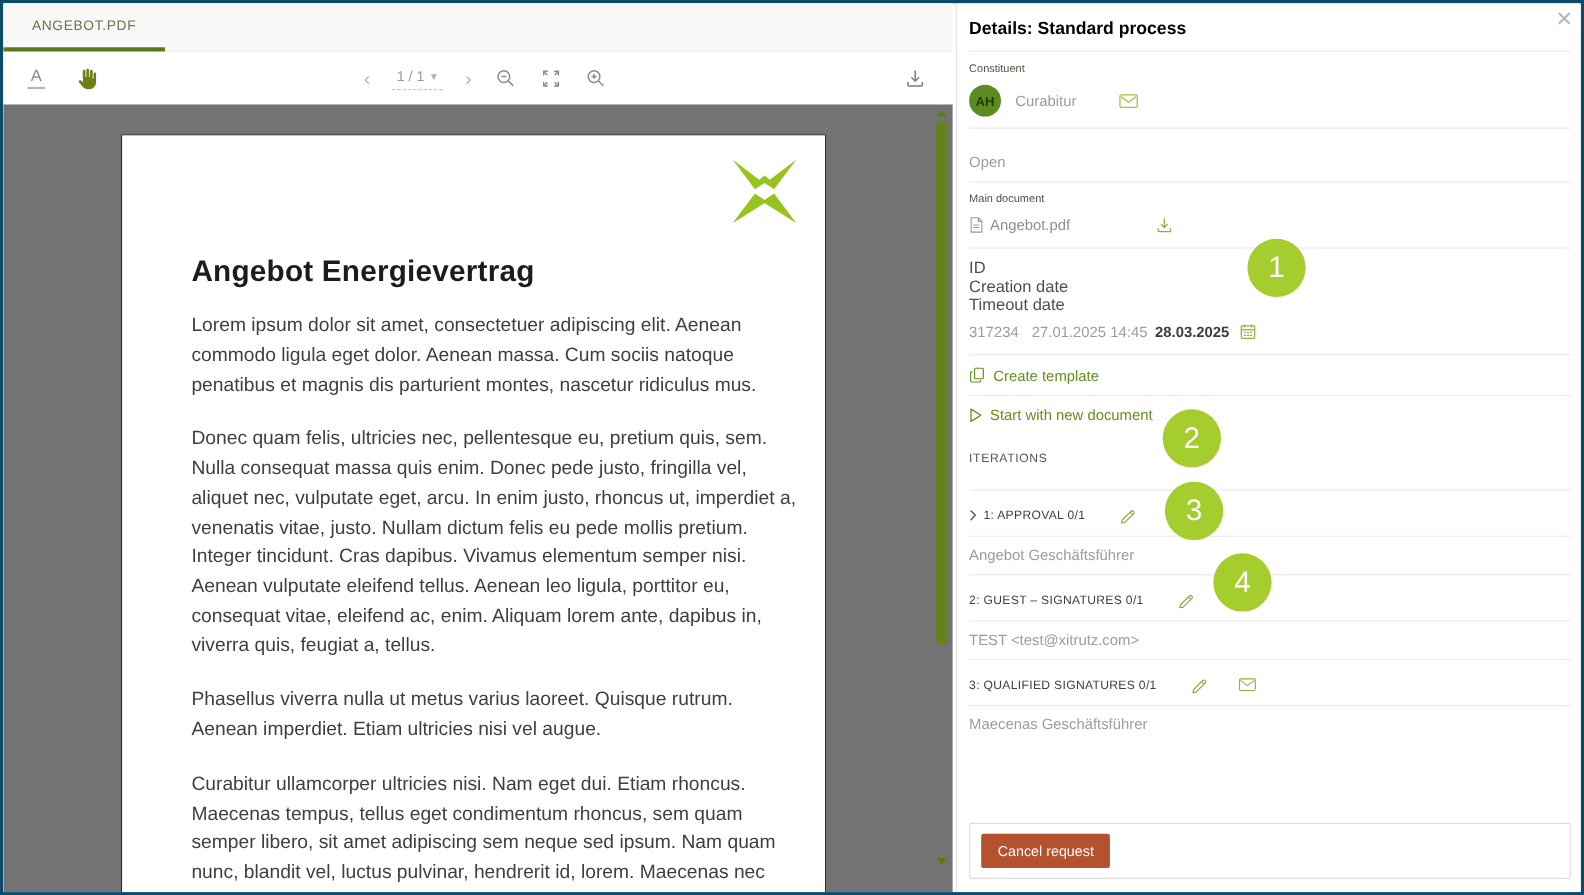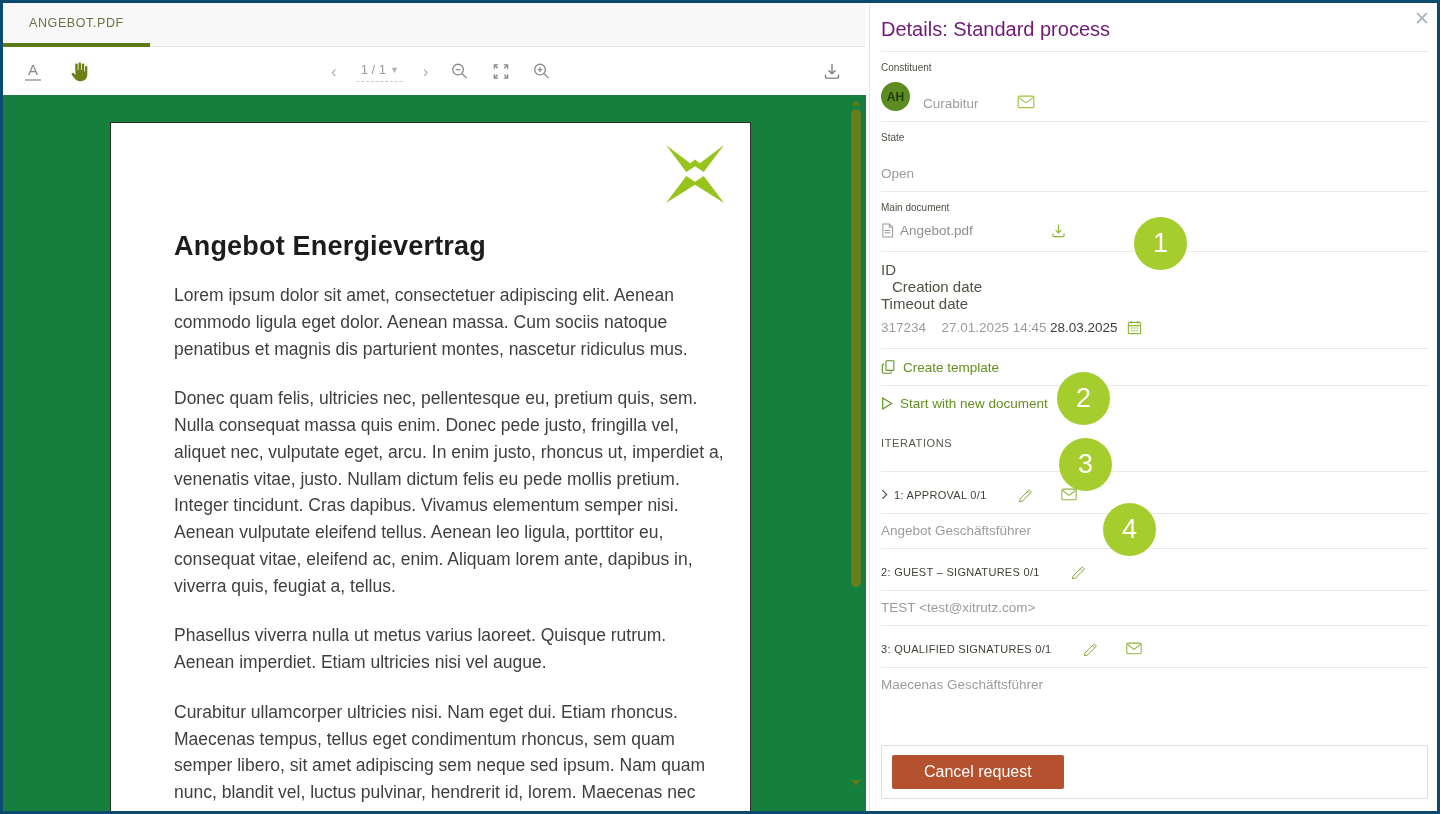--- a/index.html
+++ b/index.html
@@ -13,63 +13,63 @@
   .toolbar { height:48px; display:flex; align-items:center; position:relative; background:#fff; }
   .tool-left { display:flex; align-items:center; gap:22px; margin-left:20px; }
   .tool-center { position:absolute; left:50%; top:0; height:100%; transform:translateX(-47%); display:flex; align-items:center; gap:18px; }
   .tool-right { position:absolute; right:22px; top:0; height:100%; display:flex; align-items:center; }
   .tbtn { display:flex; align-items:center; justify-content:center; cursor:pointer; background:none; border:none; padding:2px; }
   .a-icon { font-size:15px; color:#8a8a8a; border-bottom:2px solid #b5b5b5; padding:0 3px 1px; font-weight:400; }
   .nav-arrow { font-size:17px; color:#b0b0b0; line-height:1; }
   .pagesel { display:flex; align-items:center; gap:4px; font-size:13px; color:#9a9a9a; border-bottom:1px dashed #c9c9c9; padding:2px 4px 4px; }
   .caret { font-size:9px; color:#b0b0b0; }
 
-  .docarea { position:relative; height:716px; background:#15803d; overflow:hidden; }
+  .docarea { position:relative; height:716px; background:#737373; overflow:hidden; }
   .page { position:absolute; left:107px; top:27px; width:641px; height:1100px; background:#fff; border:1px solid #2e2e2e; padding:20px 24px 0 63px; }
   .page-logo { display:flex; justify-content:flex-end; height:66px; }
   .doc-title { font-size:27px; font-weight:700; color:#1c1c1c; margin:22px 0 20px; letter-spacing:.2px; }
   .doc-p { font-size:17.5px; color:#3f3f3f; line-height:1.53; margin-bottom:23px; max-width:580px; }
 
   .vscroll { position:absolute; right:2px; top:3px; width:16px; height:710px; }
   .vs-up { position:absolute; top:2px; left:3px; width:0; height:0; border-left:5px solid transparent; border-right:5px solid transparent; border-bottom:6px solid #5d7a1a; }
   .vs-down { position:absolute; bottom:22px; left:3px; width:0; height:0; border-left:5px solid transparent; border-right:5px solid transparent; border-top:6px solid #5d7a1a; }
   .vs-thumb { position:absolute; top:11px; left:3px; width:10px; height:478px; background:#66801d; border-radius:6px; }
 
   
   .details { position:absolute; left:866px; top:0; width:571px; height:808px; background:#fff; border-left:1px solid #e3e3e3; padding:12px 12px 0 11px; }
-  .d-title { font-size:20px; color:#701a75; font-weight:400; padding:3px 0 10px; }
+  .d-title { font-size:16px; color:#000000; font-weight:700; padding:3px 0 10px; }
   .hr { border:none; border-top:1px solid #e9e9e9; height:0; }
   .sec-label { font-size:10px; color:#4e5244; margin-top:10px; }
   .row { display:flex; align-items:center; }
-  .constituent-row { margin:9px 0 10px;align-items:flex-end; }
+  .constituent-row { margin:9px 0 10px; }
   .avatar { width:29px; height:29px; border-radius:50%; background:#5b8b21; color:#253c08; font-size:12px; font-weight:700; display:flex; align-items:center; justify-content:center; }
   .c-name { font-size:13.5px; color:#9c9c9c; margin-left:13px; width:92px; }
   .value-gray { font-size:13.5px; color:#9c9c9c; margin:23px 0 10px; }
   .maindoc-row { margin:7px 0 10px; gap:6px; }
   .file-name { font-size:13.5px; color:#8f8f8f; width:142px; }
 
   .meta { margin-top:9px; }
   .meta-head { display:flex; font-size:15px; color:#4e5244;flex-direction:column; }
   .meta-vals { display:flex; font-size:13.5px; color:#9c9c9c; margin:6px 0 11px; align-items:center; }
   .col-id { width:57px; }
-  .col-cre { width:112px;text-align:center; }
-  .timeout-val { color:#3c3c3c; font-weight:400; margin-right:7px; }
+  .col-cre { width:112px; }
+  .timeout-val { color:#3c3c3c; font-weight:700; margin-right:7px; }
 
   .linkrow { display:flex; align-items:center; gap:7px; margin:10px 0; cursor:pointer; }
   .linktext { font-size:13.5px; color:#639020; }
 
   .iter-header { font-size:11px; color:#55584a; letter-spacing:.6px; margin:26px 0 22px; }
   .iter-label-row { display:flex; align-items:center; margin:13px 0 9px; }
   .iter-label { font-size:11px; color:#3e4136; letter-spacing:.3px; font-weight:400; }
   .iter-icons { display:flex; align-items:center; gap:25px; margin-left:28px; }
   .iter-name { font-size:13.5px; color:#9c9c9c; margin:9px 0 10px; }
   .chev { margin-right:6px; display:flex; align-items:center; }
 
   .cancel-box { position:absolute; left:11px; right:12px; bottom:12px; border:1px solid #dddddd; border-radius:2px; padding:9px 10px; background:#fff; }
-  .cancel-btn { background:#b4512e; color:#fff; border:none; font-size:16px; font-family:"Liberation Sans",sans-serif; padding:8px 32px; border-radius:2px; cursor:pointer; }
+  .cancel-btn { background:#b4512e; color:#fff; border:none; font-size:13px; font-family:"Liberation Sans",sans-serif; padding:8px 15px; border-radius:2px; cursor:pointer; }
 
   .close-x { position:absolute; top:6px; right:10px; font-size:19px; color:#a9b9c2; cursor:pointer; background:none; border:none; line-height:1; }
 
   
   .ann { position:absolute; width:53px; height:53px; border-radius:50%; background:#a6cd2e; color:#fff; font-size:27px; display:flex; align-items:center; justify-content:center; z-index:30; }
   .ann1 { left:1131px; top:214px; }
   .ann2 { left:1054px; top:369px; }
   .ann3 { left:1056px; top:435px; }
   .ann4 { left:1100px; top:500px; }
 
@@ -192,21 +192,20 @@
         <span>
           <svg width="18" height="14" viewBox="0 0 20 16" fill="none" stroke="#a0c43c" stroke-width="1.3">
               <rect x="1" y="1.3" width="18" height="13.2" rx="1.6"></rect>
               <path d="M2 3l8 6 8-6"></path>
             </svg>
         </span>
       </button>
     </div>
     <hr class="hr">
 
-    <div class="sec-label">State</div>
     <div class="value-gray">Open</div>
     <hr class="hr">
 
     <div class="sec-label">Main document</div>
     <div class="row maindoc-row">
       <span>
         <svg width="13" height="15" viewBox="0 0 14 16" fill="none" stroke="#9a9a9a" stroke-width="1.1">
             <path d="M2 1h7l3.5 3.5V15H2z"></path>
             <path d="M9 1v3.5h3.5"></path>
             <path d="M4 8h6M4 10.5h6"></path>

